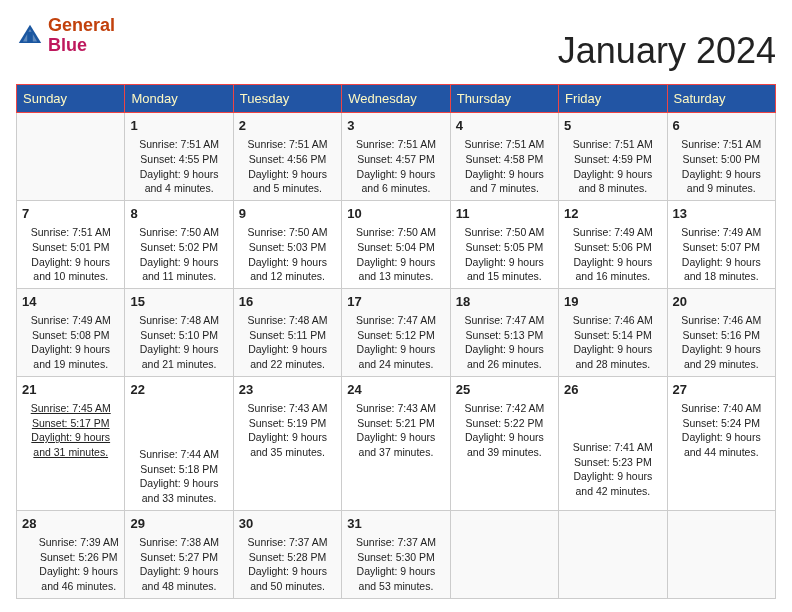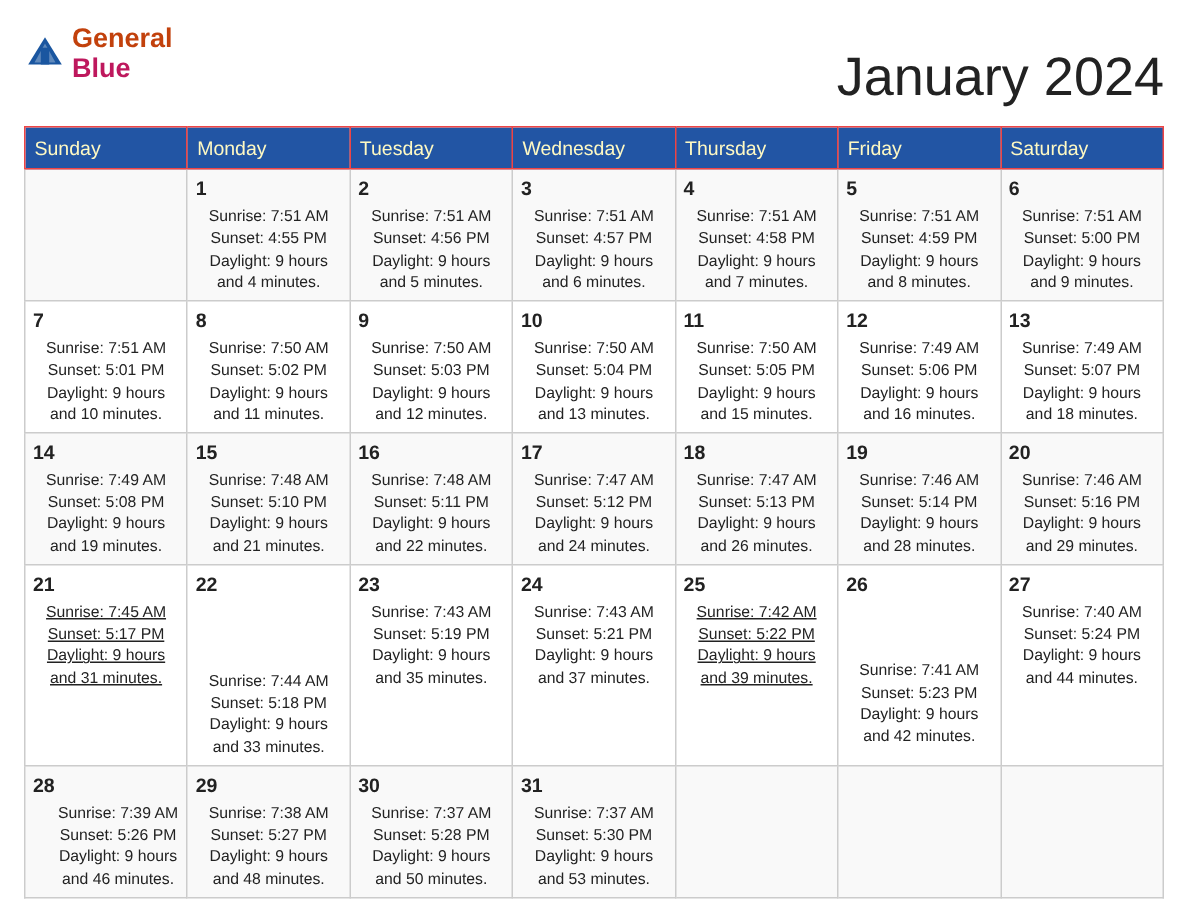--- a/index.html
+++ b/index.html
@@ -287,21 +287,21 @@
         </td>
         <td>
           <span class="day-num">24</span>
           <div class="day-info" style="white-space: pre-line;">Sunrise: 7:43 AM
 Sunset: 5:21 PM
 Daylight: 9 hours
 and 37 minutes.</div>
         </td>
         <td>
           <span class="day-num">25</span>
-          <div class="day-info" style="white-space: pre-line; text-decoration: underline;">Sunrise: 7:42 AM
+          <div class="day-info" style="white-space: pre-line;">Sunrise: 7:42 AM
 Sunset: 5:22 PM
 Daylight: 9 hours
 and 39 minutes.</div>
         </td>
         <td>
           <span class="day-num">26</span>
           <div class="day-info" style="white-space: pre-line; margin-top: 41px;">Sunrise: 7:41 AM
 Sunset: 5:23 PM
 Daylight: 9 hours
 and 42 minutes.</div>

